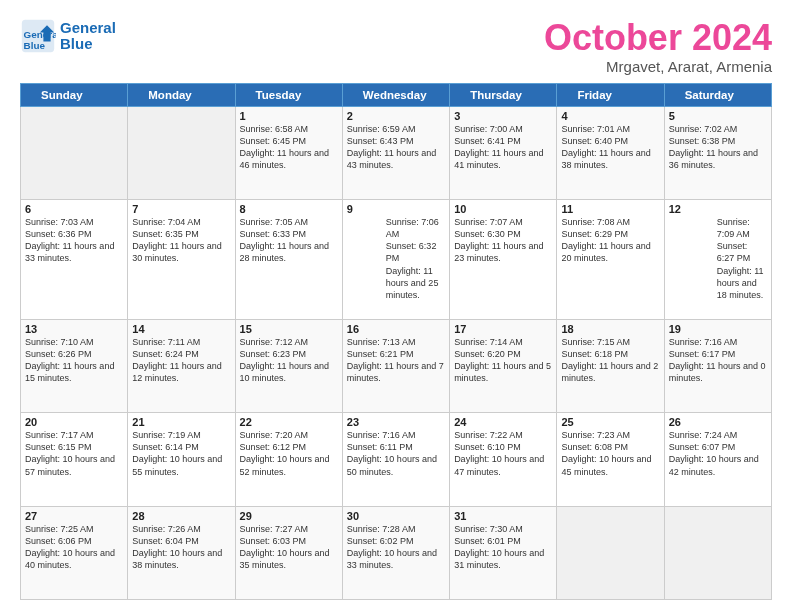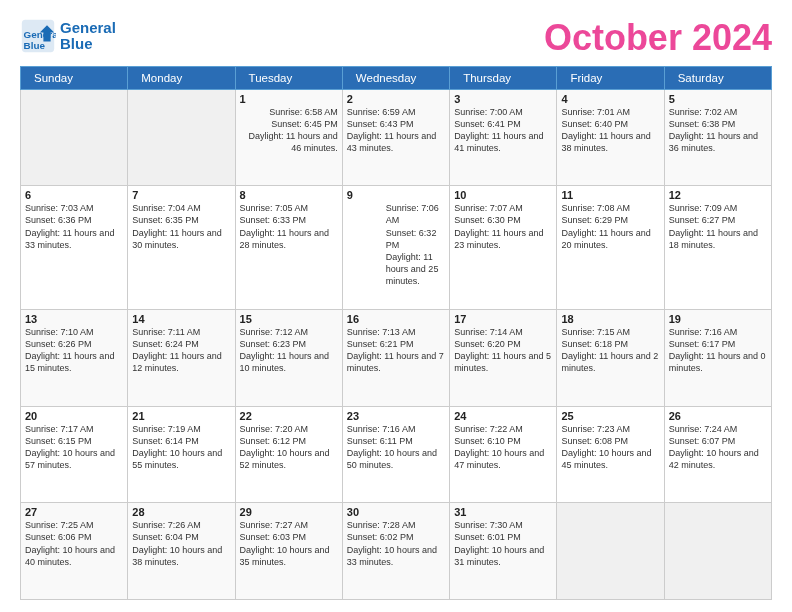--- a/index.html
+++ b/index.html
@@ -49,22 +49,22 @@
     .calendar {
       flex: 1;
       border-collapse: collapse;
       width: 100%;
       table-layout: fixed;
     }
     .calendar thead th {
       background: #2a6db5;
       color: #fff;
       font-size: 11.5px;
-      font-weight: normal;
-      padding: 5px 13px;
+      font-weight: bold;
+      padding: 5px 20px;
       border: 1px solid #5a9fd4;
       text-align: left;
     }
     .calendar tbody td {
       vertical-align: top;
       border: 1px solid #ccc;
       padding: 3px 4px;
       font-size: 9.5px;
       color: #333;
       background: #fff;
@@ -103,20 +103,21 @@
       </svg>
       <div>
         <div style="font-size:15px;font-weight:bold;color:#333;line-height:1.1;">
           <span style="color:#1a6bb5;">General</span><br>
           <span style="color:#1a6bb5;">Blue</span>
         </div>
       </div>
     </div>
     <div class="title-block">
       <div class="month-title">October 2024</div>
+      <div class="subtitle">Mrgavet, Ararat, Armenia</div>
     </div>
   </div>
 
   <table class="calendar">
     <thead>
       <tr>
       <th>Sunday</th>
           <th>Monday</th>
           <th>Tuesday</th>
           <th>Wednesday</th>
@@ -124,21 +125,21 @@
           <th>Friday</th>
           <th>Saturday</th>
         </tr>
     </thead>
     <tbody id="calendar-body">
     <tr>
           <td class="empty-cell"></td>
           <td class="empty-cell"></td>
           <td>
             <span class="day-number">1</span>
-            <div class="day-info" style="white-space: pre-line; text-align: right;">Sunrise: 6:58 AM
+            <div class="day-info" style="white-space: pre-line;">Sunrise: 6:58 AM
 Sunset: 6:45 PM
 Daylight: 11 hours and 46 minutes.</div>
           </td>
           <td>
             <span class="day-number">2</span>
             <div class="day-info" style="white-space: pre-line;">Sunrise: 6:59 AM
 Sunset: 6:43 PM
 Daylight: 11 hours and 43 minutes.</div>
           </td>
           <td>
@@ -192,21 +193,21 @@
 Daylight: 11 hours and 23 minutes.</div>
           </td>
           <td>
             <span class="day-number">11</span>
             <div class="day-info" style="white-space: pre-line;">Sunrise: 7:08 AM
 Sunset: 6:29 PM
 Daylight: 11 hours and 20 minutes.</div>
           </td>
           <td>
             <span class="day-number">12</span>
-            <div class="day-info" style="white-space: pre-line;">Sunrise: 7:09 AM
+            <div class="day-info" style="white-space: pre-line; margin-left: 48px;">Sunrise: 7:09 AM
 Sunset: 6:27 PM
 Daylight: 11 hours and 18 minutes.</div>
           </td>
         </tr>
         <tr>
           <td>
             <span class="day-number">13</span>
             <div class="day-info" style="white-space: pre-line;">Sunrise: 7:10 AM
 Sunset: 6:26 PM
 Daylight: 11 hours and 15 minutes.</div>

